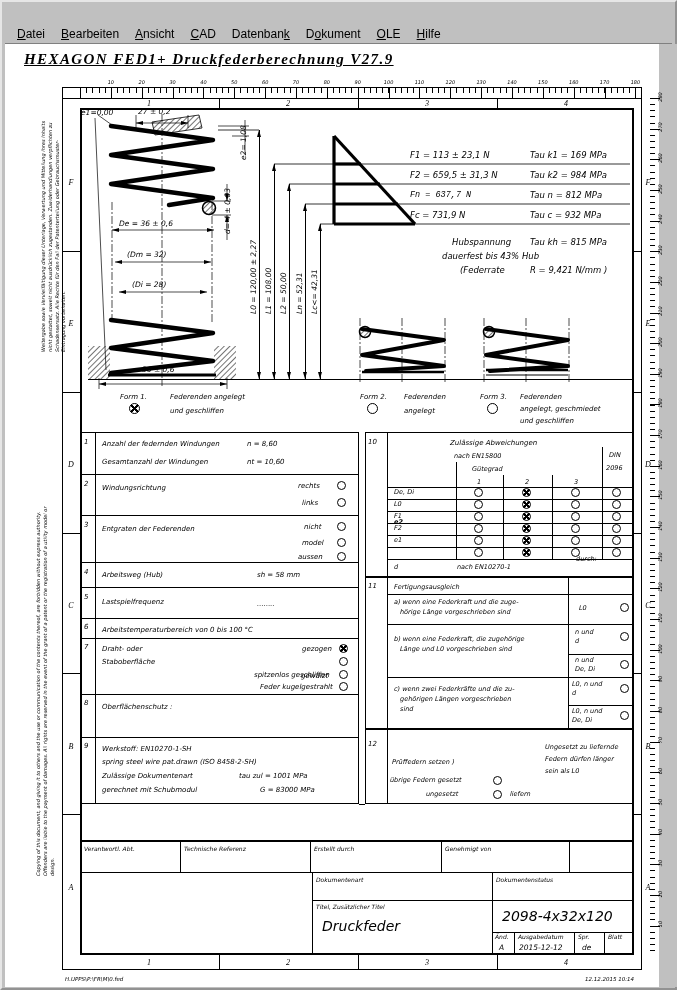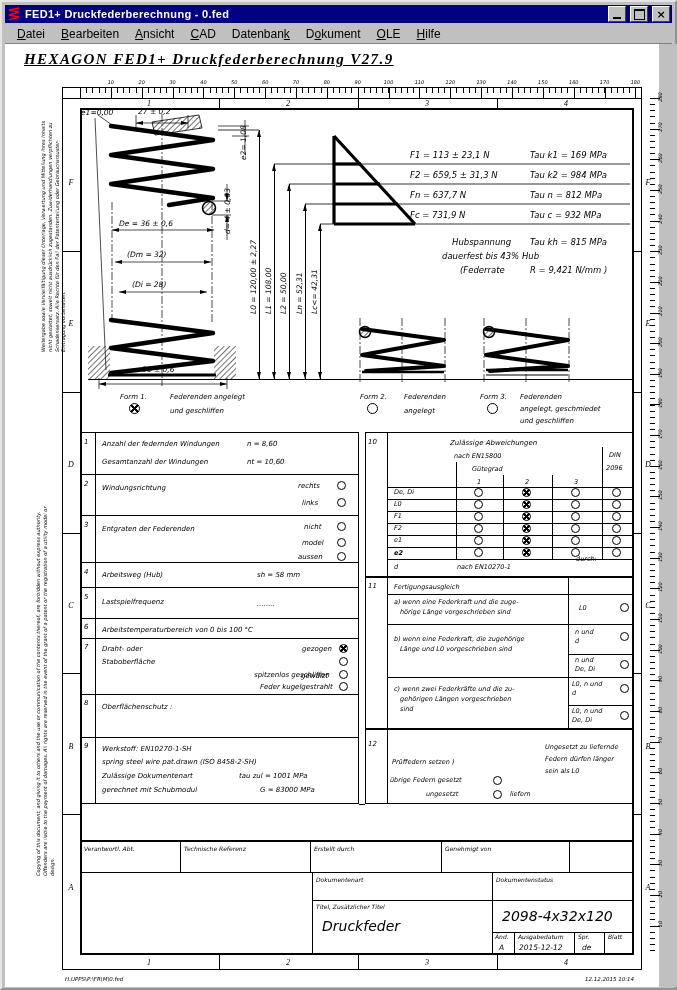--- a/index.html
+++ b/index.html
@@ -30,35 +30,20 @@
   .ruler-top{position:absolute;left:78px;top:86px;width:557px;height:10px;background-image:repeating-linear-gradient(90deg,#000 0 1px,transparent 1px 30.86px),repeating-linear-gradient(90deg,#000 0 1px,transparent 1px 6.17px);background-size:100% 10px,100% 5px;background-repeat:no-repeat}
   .ruler-right{position:absolute;left:648px;top:96px;width:13px;height:857px;background-image:repeating-linear-gradient(180deg,#000 0 1px,transparent 1px 30.65px),repeating-linear-gradient(180deg,#000 0 1px,transparent 1px 6.13px);background-size:10px 100%,5px 100%;background-repeat:no-repeat}
   .gl{position:absolute;font:italic 8px "Liberation Serif",serif;color:#000;text-align:center}
   .disclaimer{position:absolute;font:italic 5px "DejaVu Sans",sans-serif;color:#000;line-height:1.35;transform:rotate(-90deg);transform-origin:0 0}
 </style>
 </head>
 <body>
 
 <div id="page">
 
-  <div class="titlebar">
-    <svg width="14" height="14">
-        <path d="M2,13 L12,10 L2,8 L12,5 L2,3 L12,1" fill="none" stroke="#ff0000" stroke-width="1.6"></path>
-      </svg>
-    <span class="title-text">FED1+   Druckfederberechnung   -   0.fed</span>
-    <span class="tb-btn">
-        <span class="mingl"></span>
-      </span>
-    <span class="tb-btn">
-        <span class="maxgl"></span>
-      </span>
-    <span class="tb-btn" style="align-items:center">
-        <span class="xgl">×</span>
-      </span>
-  </div>
 
   <div class="menubar" id="menubar">
       <span class="menu-item"><span class="u">D</span>atei</span>
       <span class="menu-item"><span class="u">B</span>earbeiten</span>
       <span class="menu-item"><span class="u">A</span>nsicht</span>
       <span class="menu-item"><span class="u">C</span>AD</span>
       <span class="menu-item">Datenban<span class="u">k</span></span>
       <span class="menu-item">D<span class="u">o</span>kument</span>
       <span class="menu-item"><span class="u">O</span>LE</span>
       <span class="menu-item"><span class="u">H</span>ilfe</span>
@@ -458,21 +443,21 @@
     <span class="gl" style="left: 61px; top: 599px; width: 16px;">C</span>
     <span class="gl" style="left: 640px; top: 599px; width: 12px;">C</span>
     <span class="gl" style="left: 61px; top: 740px; width: 16px;">B</span>
     <span class="gl" style="left: 640px; top: 740px; width: 12px;">B</span>
     <span class="gl" style="left: 61px; top: 881px; width: 16px;">A</span>
     <span class="gl" style="left: 640px; top: 881px; width: 12px;">A</span>
     <span class="it f9" style="left: 408px; top: 149px;">F1 = 113 ± 23,1 N</span>
     <span class="it f9" style="left: 528px; top: 149px;">Tau k1 =  169 MPa</span>
     <span class="it f9" style="left: 408px; top: 169px;">F2 = 659,5 ± 31,3 N</span>
     <span class="it f9" style="left: 528px; top: 169px;">Tau k2 =  984 MPa</span>
-    <span class="it f9" style="left: 408px; top: 189px;">Fn = 637,7 N</span>
+    <span class="it f9" style="left: 408px; top: 189px; font-family: Liberation Mono, monospace;">Fn = 637,7 N</span>
     <span class="it f9" style="left: 528px; top: 189px;">Tau n  =  812 MPa</span>
     <span class="it f9" style="left: 408px; top: 209px;">Fc = 731,9 N</span>
     <span class="it f9" style="left: 528px; top: 209px;">Tau c  =  932 MPa</span>
     <span class="it f65" style="left: 392px; top: 487px;">De, Di</span>
     <span class="radio" style="left: 472px; top: 486px;"></span>
     <span class="radio checked" style="left: 520px; top: 486px;"></span>
     <span class="radio" style="left: 569px; top: 486px;"></span>
     <span class="radio" style="left: 610px; top: 486px;"></span>
     <span class="it f65" style="left: 392px; top: 499px;">L0</span>
     <span class="radio" style="left: 472px; top: 498px;"></span>
@@ -487,21 +472,21 @@
     <span class="it f65" style="left: 392px; top: 523px;">F2</span>
     <span class="radio" style="left: 472px; top: 522px;"></span>
     <span class="radio checked" style="left: 520px; top: 522px;"></span>
     <span class="radio" style="left: 569px; top: 522px;"></span>
     <span class="radio" style="left: 610px; top: 522px;"></span>
     <span class="it f65" style="left: 392px; top: 535px;">e1</span>
     <span class="radio" style="left: 472px; top: 534px;"></span>
     <span class="radio checked" style="left: 520px; top: 534px;"></span>
     <span class="radio" style="left: 569px; top: 534px;"></span>
     <span class="radio" style="left: 610px; top: 534px;"></span>
-    <span class="it f65" style="left: 392px; top: 548px; font-weight: bold;">e2</span>
+    <span class="it f65" style="left: 392px; top: 517px; font-weight: bold;">e2</span>
     <span class="radio" style="left: 472px; top: 546px;"></span>
     <span class="radio checked" style="left: 520px; top: 546px;"></span>
     <span class="radio" style="left: 569px; top: 546px;"></span>
     <span class="radio" style="left: 610px; top: 546px;"></span>
     <span class="vl" style="left: 257px; top: 128px; height: 249px;"></span>
     <span class="it f75 rot" style="left: 248px; top: 312px;">L0 = 120,00 ± 2,27</span>
     <span class="vl" style="left: 272px; top: 162px; height: 215px;"></span>
     <span class="it f75 rot" style="left: 263px; top: 312px;">L1 = 108,00</span>
     <span class="vl" style="left: 287px; top: 182px; height: 195px;"></span>
     <span class="it f75 rot" style="left: 278px; top: 312px;">L2 = 50,00</span>

